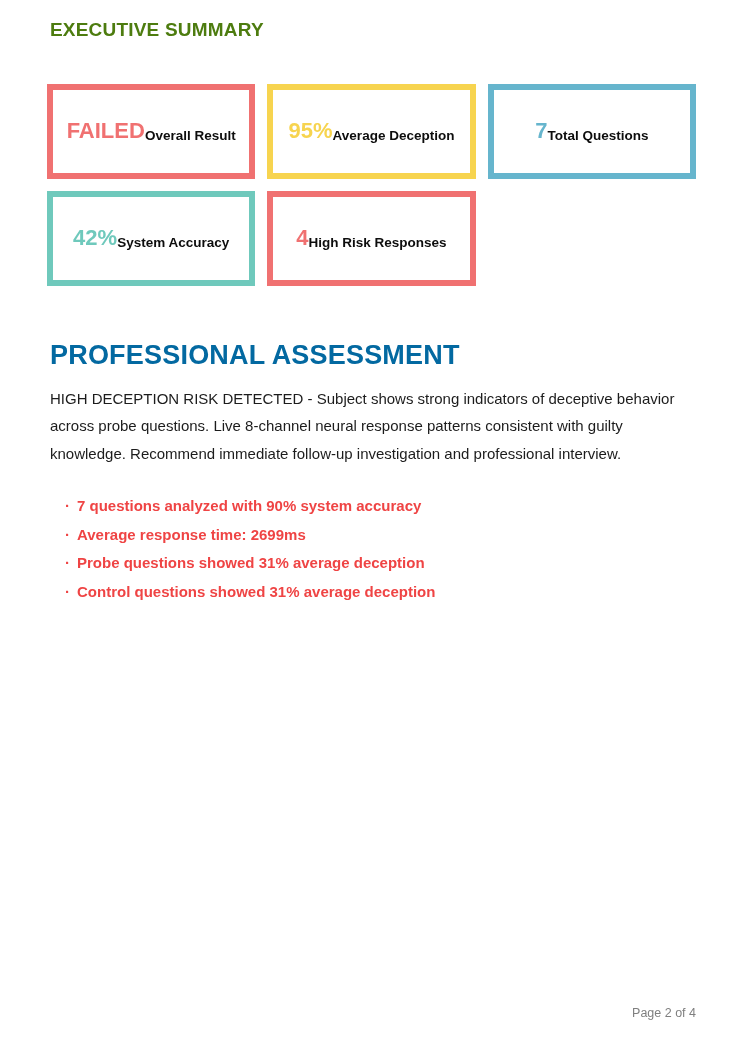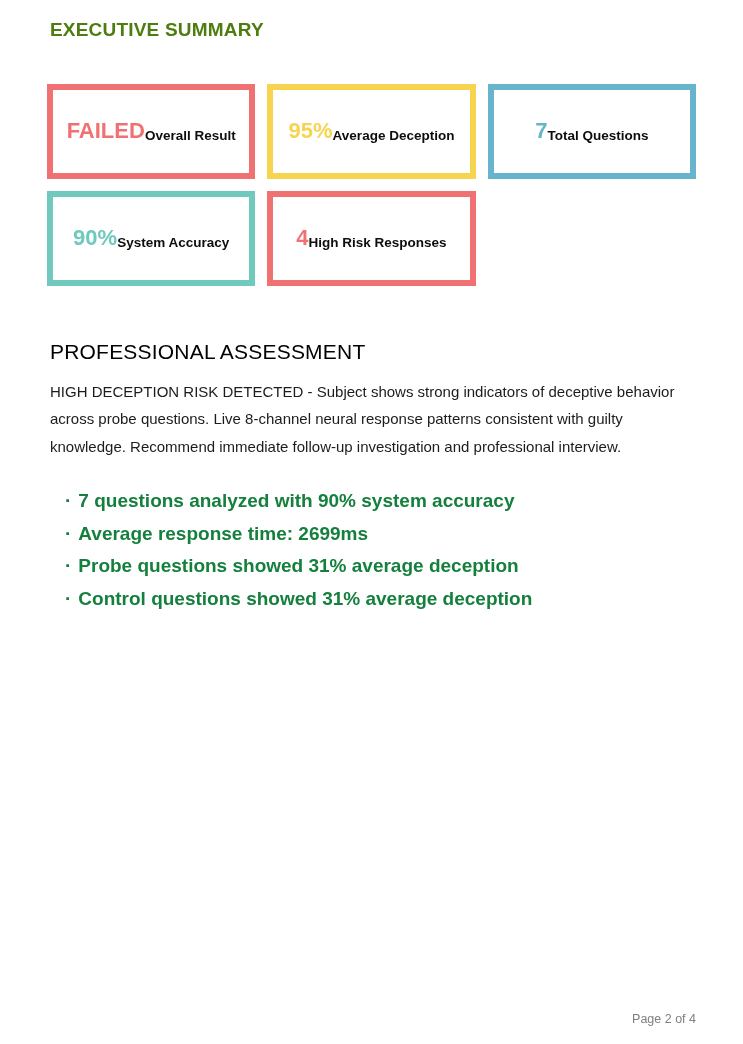--- a/index.html
+++ b/index.html
@@ -46,54 +46,54 @@
   .stat-label {
     margin-top: 8px;
     font-size: 13.5px;
     font-weight: bold;
     color: #0d0d0d;
   }
 
   .section-pa { margin-top: 54px; }
   .section-kf { margin-top: 31px; }
   .section-heading {
-    font-size: 21px;
-    font-weight: normal;
+    font-size: 27px;
+    font-weight: bold;
     letter-spacing: 0.2px;
-    color: #000000;
+    color: #0369a1;
   }
   .assessment-text {
     margin-top: 14px;
     font-size: 15px;
     line-height: 27.5px;
     color: #1c1c1c;
     max-width: 655px;
   }
 
   .findings-list {
     margin-top: 20px;
     list-style: none;
     padding-left: 15px;
   }
   .findings-list li {
-    font-size: 19px;
+    font-size: 15px;
     font-weight: bold;
-    color: #15803d;
+    color: #ef4444;
     margin-bottom: 13.5px;
     line-height: 1;
   }
   .bullet-glyph {
     font-weight: bold;
     margin-right: 7px;
   }
 
   .page-footer {
     position: absolute;
     right: 47px;
-    bottom: 18px;
+    bottom: 24px;
     font-size: 12.5px;
     color: #7f7f7f;
   }
 </style>
 </head>
 <body>
 
 <div class="page">
 
   <h1 class="doc-title">EXECUTIVE SUMMARY</h1>
@@ -105,21 +105,21 @@
     </div>
     <div class="stat-card" style="--accent: #F7D44F;">
       <div class="stat-value">95%</div>
       <div class="stat-label">Average Deception</div>
     </div>
     <div class="stat-card" style="--accent: #66B5CD;">
       <div class="stat-value">7</div>
       <div class="stat-label">Total Questions</div>
     </div>
     <div class="stat-card" style="--accent: #6FC9BC;">
-      <div class="stat-value">90%</div>
+      <div class="stat-value">42%</div>
       <div class="stat-label">System Accuracy</div>
     </div>
     <div class="stat-card" style="--accent: #F07171;">
       <div class="stat-value">4</div>
       <div class="stat-label">High Risk Responses</div>
     </div>
   </div>
 
   <div class="section-pa">
     <h2 class="section-heading">PROFESSIONAL ASSESSMENT</h2>

